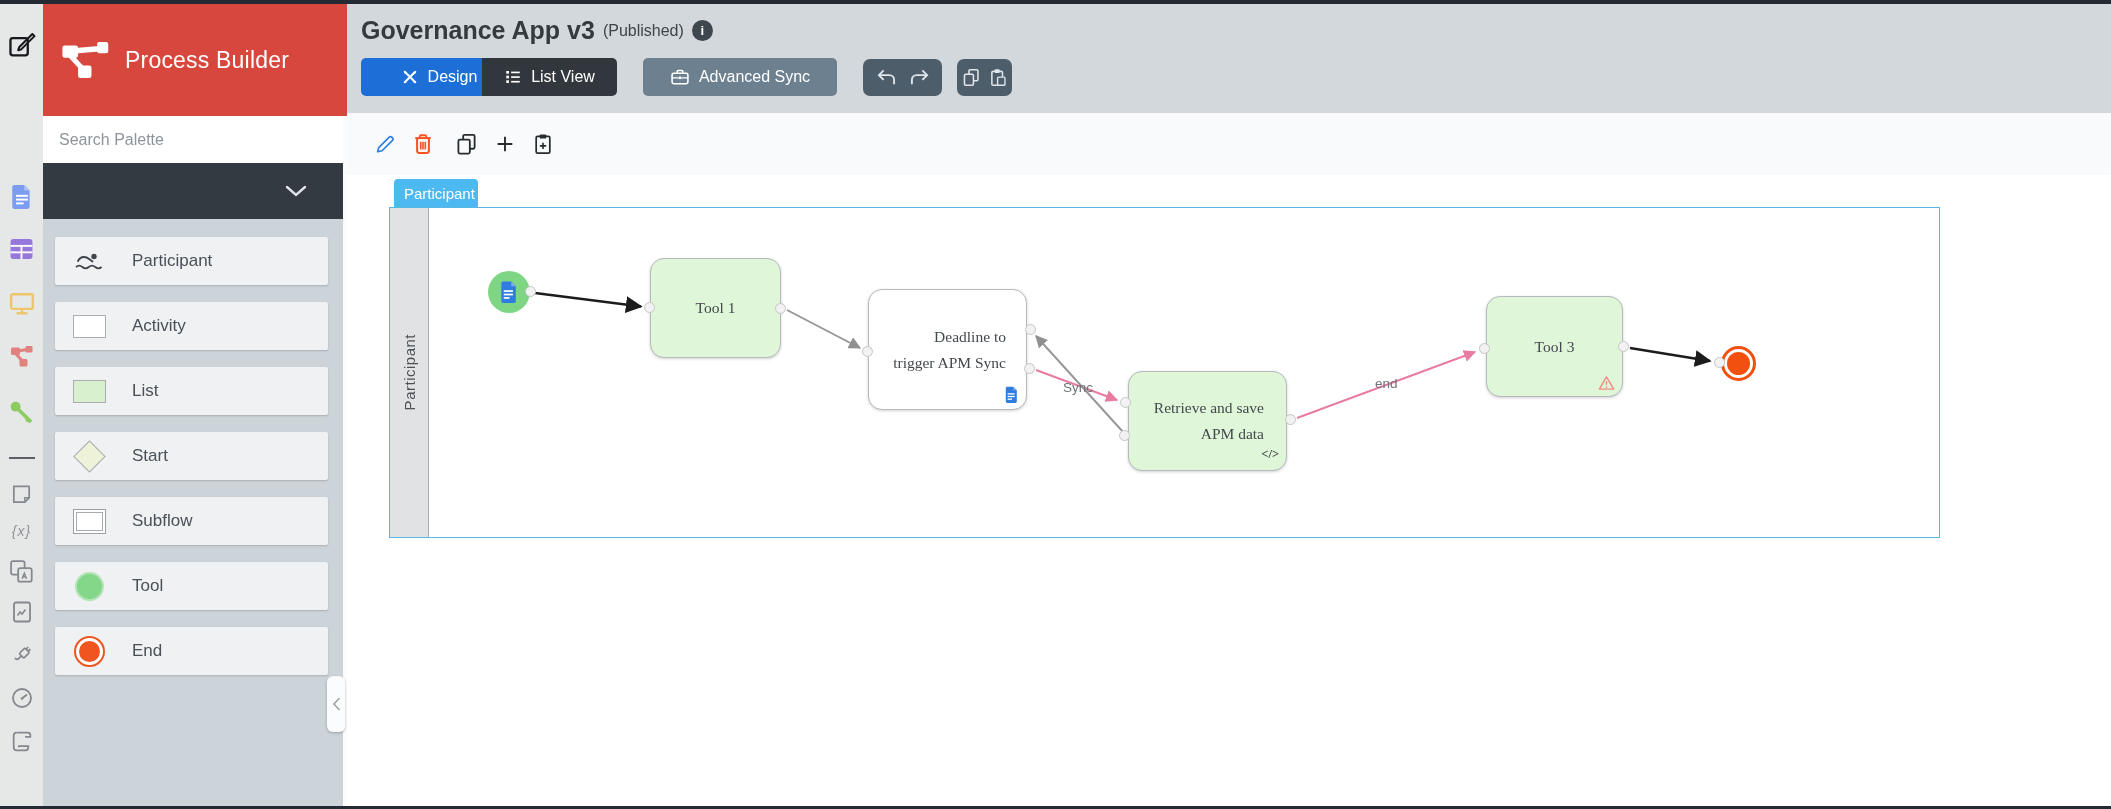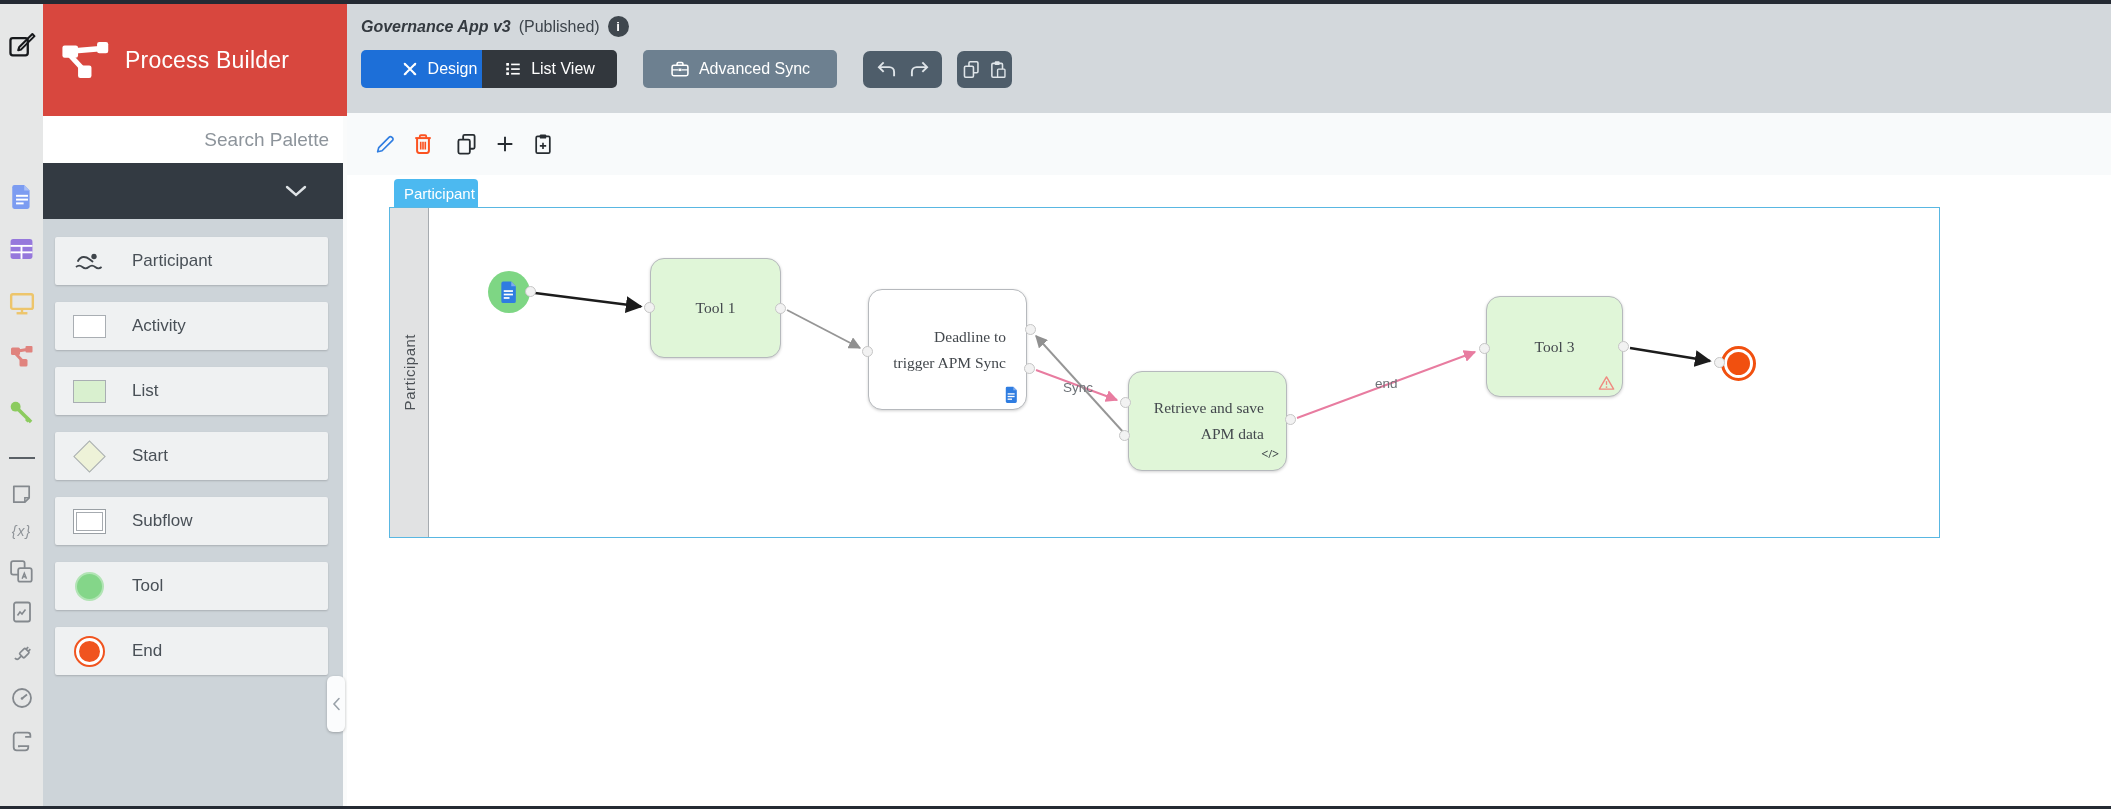--- a/index.html
+++ b/index.html
@@ -13,21 +13,21 @@
   .rail .ric{display:flex;align-items:center;justify-content:center;cursor:pointer;}
   .rail-divider{width:26px;height:0;border-top:2px solid #5a6066;}
   .glyphx{font-size:14px;font-style:italic;color:#8e9398;letter-spacing:1px;}
 
   
   .palette{position:absolute;left:43px;top:4px;width:304px;height:802px;background:#cdd4d9;}
   .palette::after{content:"";position:absolute;right:0;top:112px;bottom:0;width:4px;background:#fafbfb;}
   .logo{position:absolute;left:0;top:0;width:304px;height:112px;background:#d8473e;display:flex;align-items:center;gap:12px;padding-left:18px;box-sizing:border-box;z-index:2;}
   .logo-text{color:#fff;font-size:23px;font-weight:400;letter-spacing:.2px;}
   .search-row{position:absolute;left:0;top:112px;width:300px;height:47px;background:#fff;display:flex;align-items:center;}
-  .search-row input{border:none;outline:none;width:90%;margin-left:14px;font-size:19px;font-family:inherit;color:#3a4046;background:transparent;text-align:right;}
+  .search-row input{border:none;outline:none;width:90%;margin-left:14px;font-size:16px;font-family:inherit;color:#3a4046;background:transparent;}
   .search-row input::placeholder{color:#8d949b;}
   .cat-bar{position:absolute;left:0;top:159px;width:300px;height:56px;background:#333a42;display:flex;align-items:center;justify-content:flex-end;cursor:pointer;}
   .cat-bar svg{margin-right:36px;}
   .pal-items{position:absolute;left:0;top:233px;width:300px;}
   .pal-item{width:273px;height:48px;margin:0 0 17px 12px;background:#eff1f2;border-radius:2px;box-shadow:0 1px 2px rgba(0,0,0,.18);display:flex;align-items:center;cursor:pointer;}
   .pal-ic{width:38px;margin-left:15px;margin-right:24px;display:flex;align-items:center;justify-content:center;}
   .pal-label{font-size:17px;color:#495057;}
   .shp-activity{width:33px;height:23px;background:#fff;border:1.5px solid #a9aeb3;box-sizing:border-box;}
   .shp-tool{width:33px;height:23px;background:#d9f0cf;border:1.5px solid #a9aeb3;box-sizing:border-box;}
   .shp-route{width:23px;height:23px;background:#eef2d8;border:1.5px solid #a9aeb3;box-sizing:border-box;transform:rotate(45deg);}
@@ -35,21 +35,21 @@
   .shp-subflow::after{content:"";position:absolute;inset:2px;border:1px solid #a6abb0;}
   .shp-start{width:29px;height:29px;border-radius:50%;background:#84d689;border:2px solid #b2e4b5;box-sizing:border-box;}
   .shp-end{width:31px;height:31px;border-radius:50%;border:2px solid #f0541f;box-sizing:border-box;display:flex;align-items:center;justify-content:center;background:#fff;}
   .shp-end i{display:block;width:21px;height:21px;border-radius:50%;background:#f0541f;}
   .collapse-handle{position:absolute;right:2px;top:672px;width:18px;height:56px;background:#fbfcfd;border-radius:6px;box-shadow:0 1px 3px rgba(0,0,0,.25);display:flex;align-items:center;justify-content:center;cursor:pointer;z-index:3;}
 
   
   .main{position:absolute;left:347px;top:4px;width:1764px;height:802px;}
   .band{position:absolute;left:0;top:0;width:100%;height:109px;background:#d3d8dc;}
   .title-row{display:flex;align-items:center;gap:8px;padding:12px 0 0 14px;}
-  .app-title{font-size:16px;font-weight:700;color:#343a40;font-style:italic;}
+  .app-title{font-size:25px;font-weight:700;color:#343a40;}
   .app-status{font-size:16px;color:#3d444b;}
   .info-badge{width:21px;height:21px;border-radius:50%;background:#3f474e;color:#fff;display:flex;align-items:center;justify-content:center;font-size:13px;font-weight:700;cursor:pointer;}
   .info-badge::after{content:"i";}
   .toolbar{display:flex;align-items:center;margin:13px 0 0 14px;}
   .btn{height:38px;display:flex;align-items:center;justify-content:center;gap:9px;color:#fff;font-size:16px;cursor:pointer;box-sizing:border-box;}
   .btn-design{width:121px;background:#1d6fd8;border-radius:5px 0 0 5px;padding-left:35px;}
   .btn-list{width:135px;background:#32373d;border-radius:0 5px 5px 0;}
   .btn-adv{width:194px;background:#6d8090;border-radius:5px;margin-left:26px;}
   .icon-group{height:37px;background:#4e5d6a;border-radius:7px;display:flex;align-items:center;justify-content:center;gap:12px;}
   .grp-undo{width:79px;margin-left:26px;}

